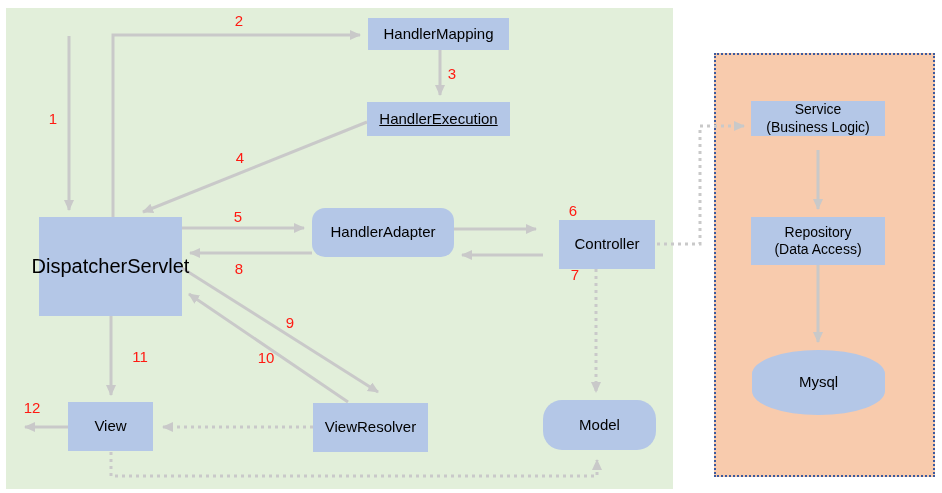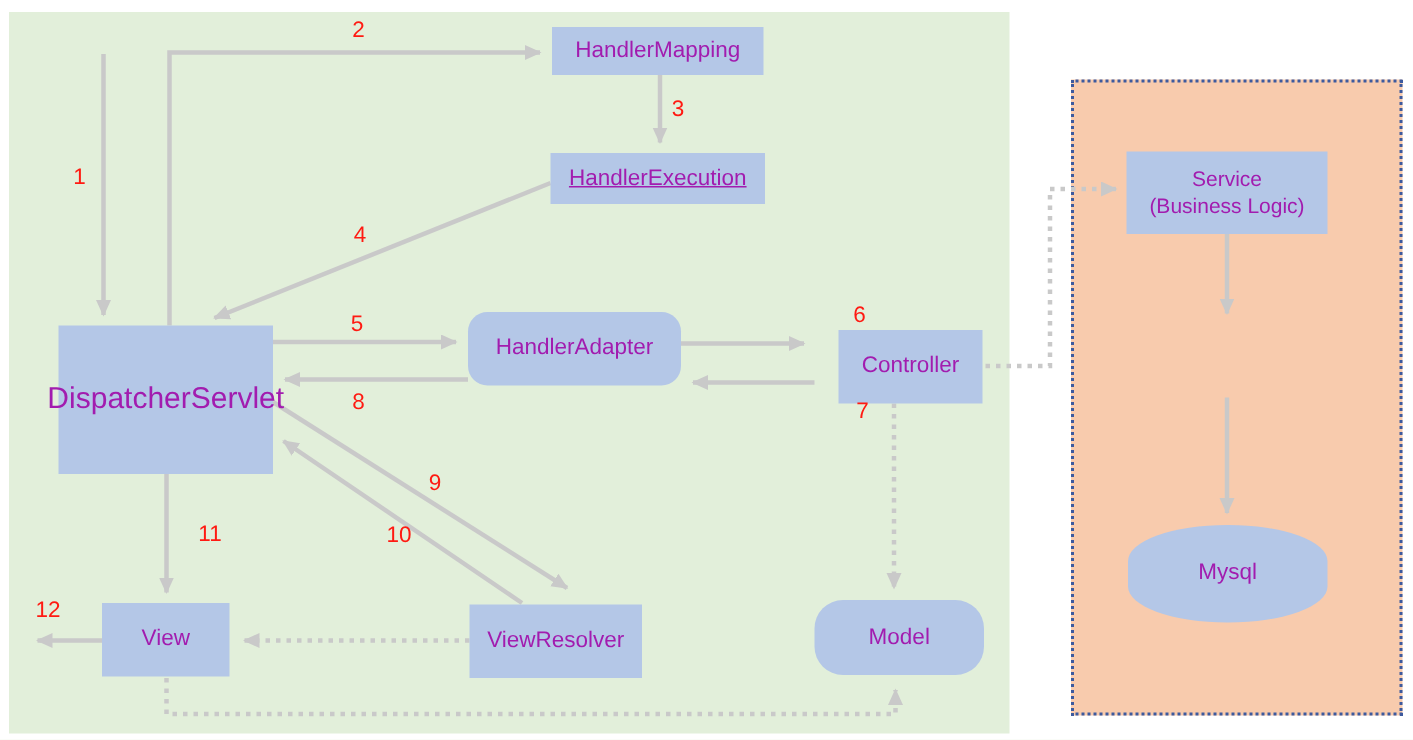--- a/index.html
+++ b/index.html
@@ -5,33 +5,33 @@
   html,body{margin:0;padding:0;background:#ffffff;}
   .canvas{
     position:relative;width:942px;height:493px;background:#ffffff;overflow:hidden;
     font-family:"Liberation Sans", sans-serif;
   }
   .panel{position:absolute;}
   .panel-green{left:6px;top:8px;width:667px;height:481px;background:#e2efda;}
   .panel-orange{left:714px;top:53px;width:221px;height:424px;background:#f8cbad;border:2px dotted #3d5a9e;box-sizing:border-box;}
   svg.arrows{position:absolute;left:0;top:0;width:942px;height:493px;pointer-events:none;}
   .node{
-    position:absolute;background:#b4c7e7;color:#a21caf;
+    position:absolute;background:#b4c7e7;color:#000000;
     display:flex;flex-direction:column;align-items:center;justify-content:center;
     font-size:15px;line-height:1.25;text-align:right;box-sizing:border-box;
   }
   .n-handler-mapping{left:368px;top:18px;width:141px;height:32px;}
   .n-handler-execution{left:367px;top:102px;width:143px;height:34px;text-decoration:underline;}
   .n-dispatcher-servlet{left:39px;top:217px;width:143px;height:99px;font-size:20px;}
   .n-handler-adapter{left:312px;top:208px;width:142px;height:49px;border-radius:13px;}
   .n-controller{left:543px;top:220px;width:96px;height:49px;margin-left:16px;}
   .n-view{left:68px;top:402px;width:85px;height:49px;}
   .n-view-resolver{left:313px;top:403px;width:115px;height:49px;}
   .n-model{left:543px;top:400px;width:113px;height:50px;border-radius:19px;}
-  .n-service{left:751px;top:101px;width:134px;height:55px;font-size:14px;}
+  .n-service{left:751px;top:101px;width:134px;height:35px;font-size:14px;}
   .n-repository{left:751px;top:217px;width:134px;height:48px;font-size:14px;}
   .n-mysql{left:752px;top:350px;width:133px;height:65px;border-radius:66px / 24px;}
   .step{
     position:absolute;color:#ff1a12;font-size:15px;
     transform:translate(-50%,-50%);white-space:nowrap;
   }
 </style>
 </head>
 <body>
 
@@ -94,20 +94,24 @@
   <div class="node n-view">
     <span>View</span>
   </div>
   <div class="node n-model">
     <span>Model</span>
   </div>
   <div class="node n-service">
     <span>Service</span>
     <span>(Business Logic)</span>
   </div>
+  <div class="node n-repository">
+    <span>Repository</span>
+    <span>(Data Access)</span>
+  </div>
   <div class="node n-mysql">
     <span>Mysql</span>
   </div>
 
   <span class="step" style="left:53px;top:118px">1</span>
   <span class="step" style="left:239px;top:20px">2</span>
   <span class="step" style="left:452px;top:73px">3</span>
   <span class="step" style="left:240px;top:157px">4</span>
   <span class="step" style="left:238px;top:216px">5</span>
   <span class="step" style="left:573px;top:210px">6</span>

